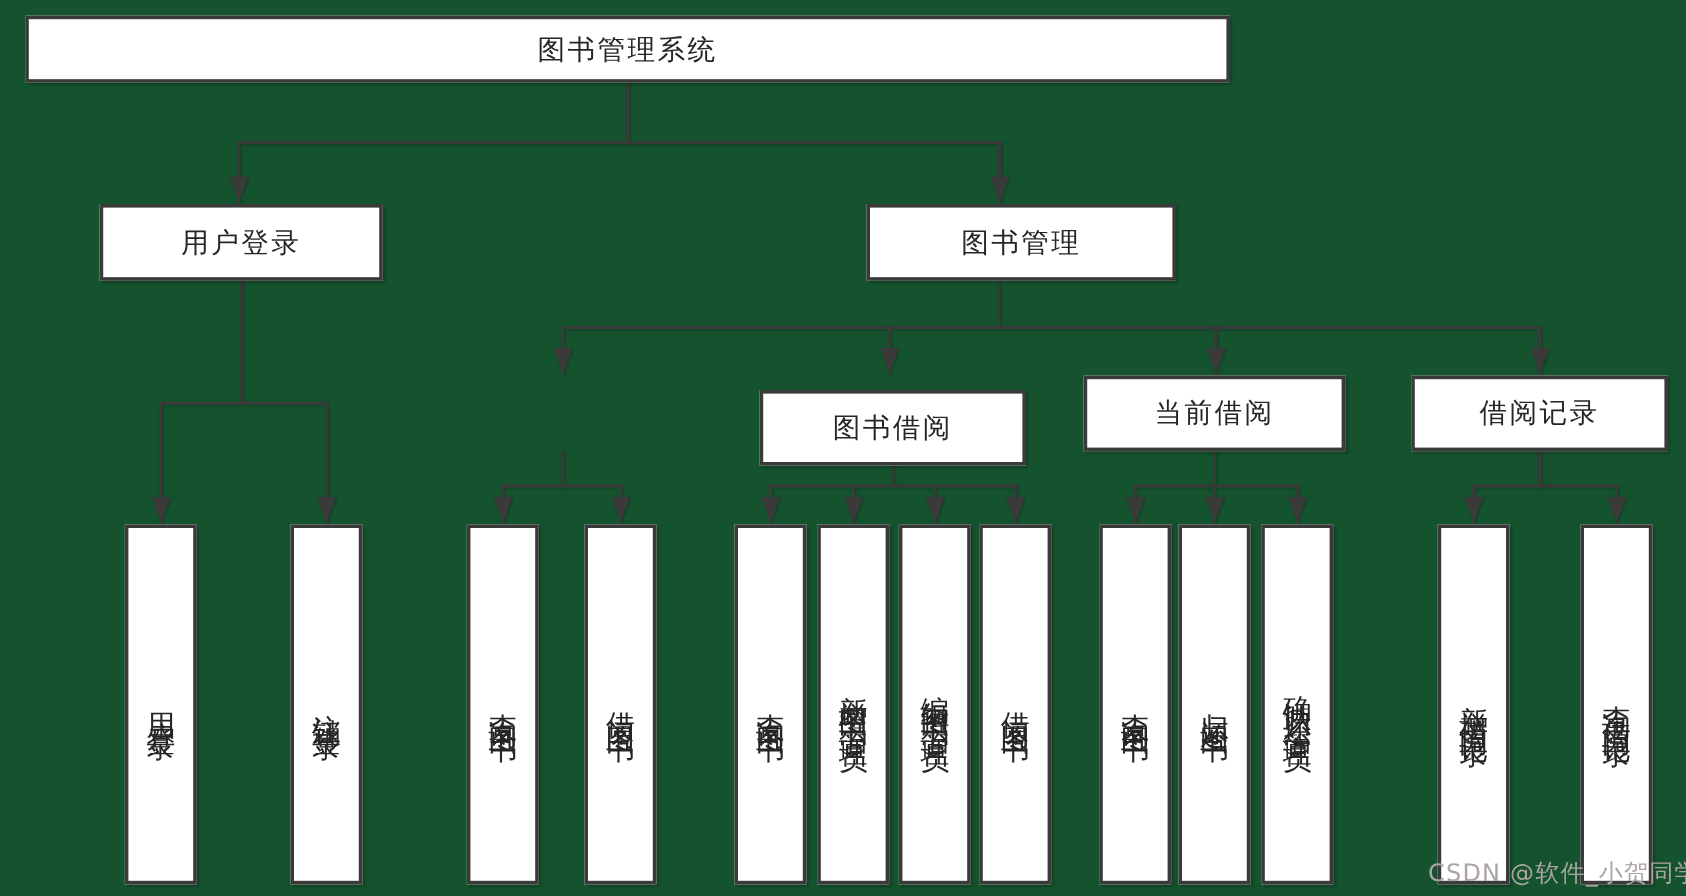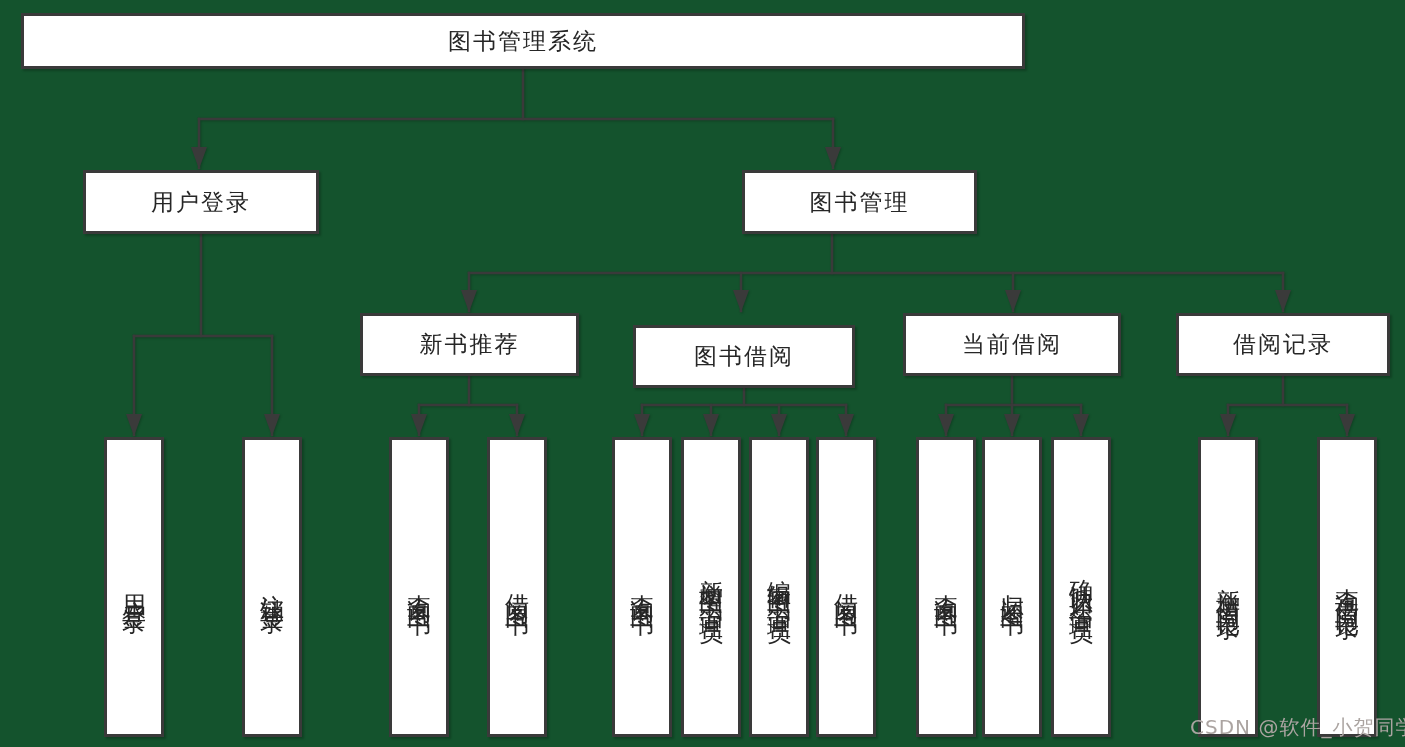--- a/index.html
+++ b/index.html
@@ -86,27 +86,24 @@
     </g>
   </svg>
 
   <div class="node" style="left:21px;top:13px;width:1004px;height:56px;">
     <span class="h-label">图书管理系统</span>
   </div>
 
   <div class="node" style="left:83px;top:170px;width:236px;height:64px;">
     <span class="h-label">用户登录</span>
   </div>
-  <div class="node" style="left:742px;top:170px;width:235px;height:64px;">
+  <div class="node" style="left:722px;top:170px;width:258px;height:64px;">
     <span class="h-label">图书管理</span>
   </div>
 
-  <div class="node" style="left:360px;top:313px;width:219px;height:63px;">
-    <span class="h-label">新书推荐</span>
-  </div>
   <div class="node" style="left:633px;top:313px;width:222px;height:63px;margin-top:12px;">
     <span class="h-label">图书借阅</span>
   </div>
   <div class="node" style="left:903px;top:313px;width:218px;height:63px;">
     <span class="h-label">当前借阅</span>
   </div>
   <div class="node" style="left:1176px;top:313px;width:214px;height:63px;text-align:right;">
     <span class="h-label">借阅记录</span>
   </div>
 

